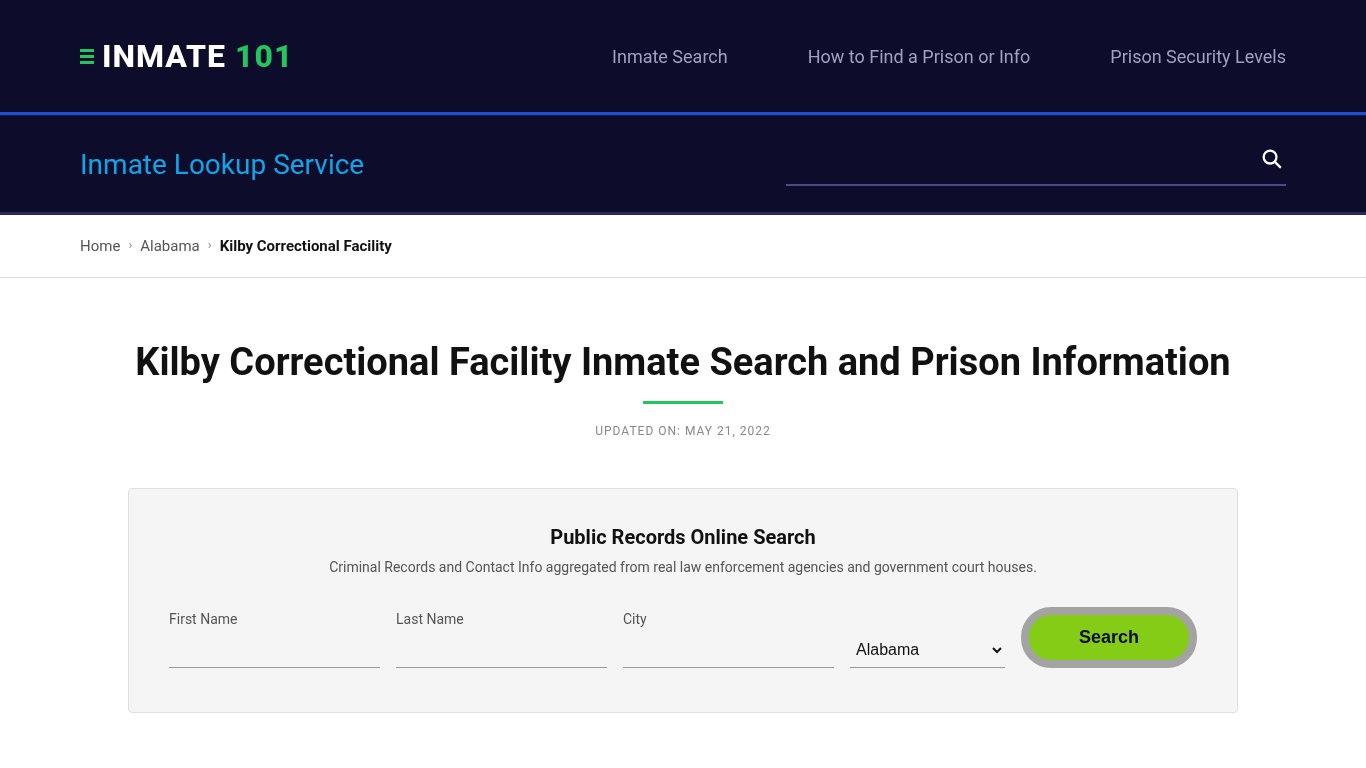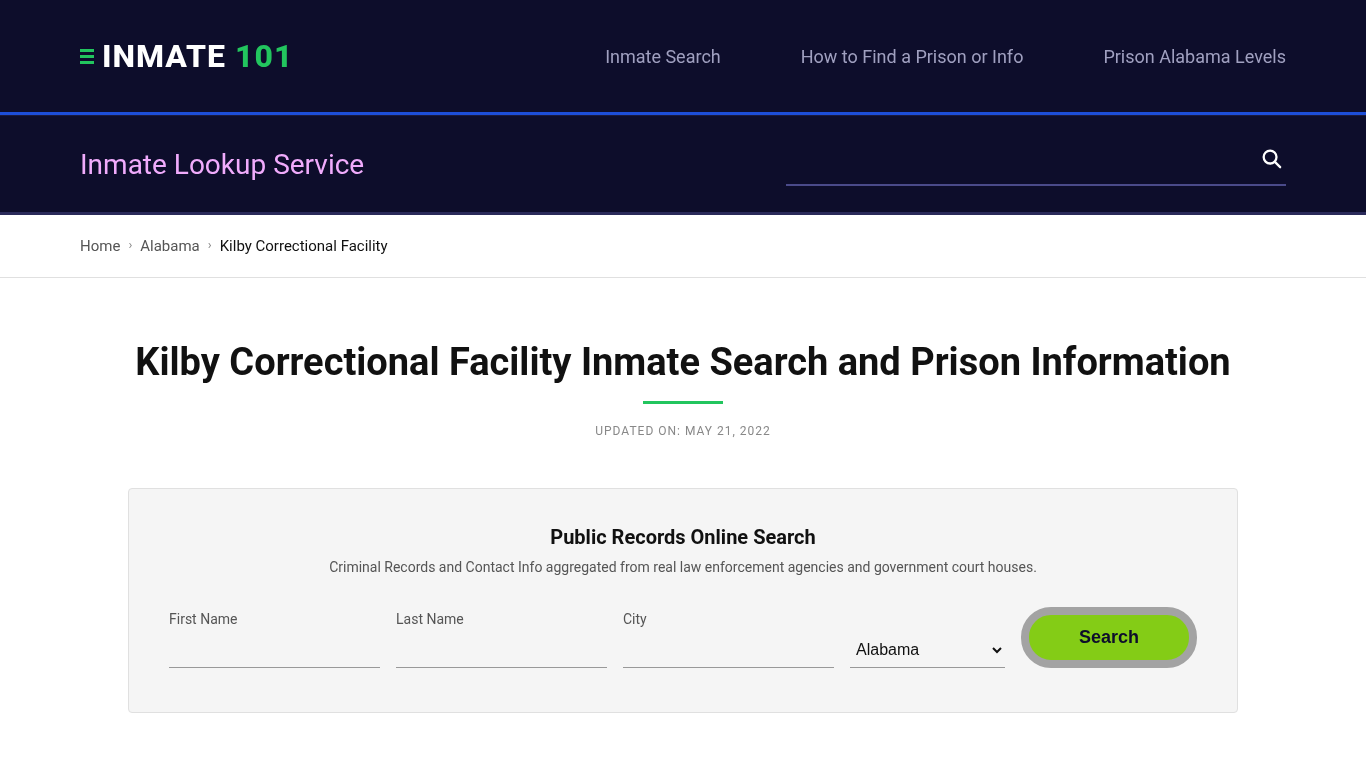--- a/index.html
+++ b/index.html
@@ -74,21 +74,21 @@
       background: #0d0d2b;
       height: 100px;
       display: flex;
       align-items: center;
       padding: 0 80px;
       border-top: 1px solid #1a1a3e;
       border-bottom: 3px solid #2a2a5a;
     }
 
     .lookup-title {
-      color: #f0abfc;
+      color: #0ea5e9;
       font-size: 28px;
       font-weight: 400;
       flex-shrink: 0;
       margin-right: 80px;
     }
 
     .search-bar-wrapper {
       flex: 1;
       display: flex;
       align-items: center;
@@ -139,21 +139,21 @@
     }
 
     .breadcrumb-chevron {
       color: #888;
       font-size: 13px;
     }
 
     .breadcrumb-current {
       color: #111;
       font-size: 15px;
-      font-weight: 400;
+      font-weight: 700;
     }
 
     
     .main-content {
       background: #ffffff;
       padding: 60px 43px 40px;
     }
 
     .page-title {
       font-size: 38px;
@@ -278,21 +278,21 @@
       <div class="logo-bar"></div>
     </div>
     <div class="logo-text">
       INMATE <span>101</span>
     </div>
   </div>
 
   <div class="nav-links">
     <a class="nav-link">Inmate Search</a>
     <a class="nav-link">How to Find a Prison or Info</a>
-    <a class="nav-link">Prison Alabama Levels</a>
+    <a class="nav-link">Prison Security Levels</a>
   </div>
 </nav>
 
 <div class="search-header">
   <div class="lookup-title">Inmate Lookup Service</div>
   <div class="search-bar-wrapper">
     <input class="search-input-main" type="text" placeholder="" style="">
     <button class="search-icon-btn">
       <svg xmlns="http://www.w3.org/2000/svg" width="22" height="22" viewBox="0 0 24 24" fill="none" stroke="white" stroke-width="2.5" stroke-linecap="round" stroke-linejoin="round">
         <circle cx="11" cy="11" r="7"></circle>

